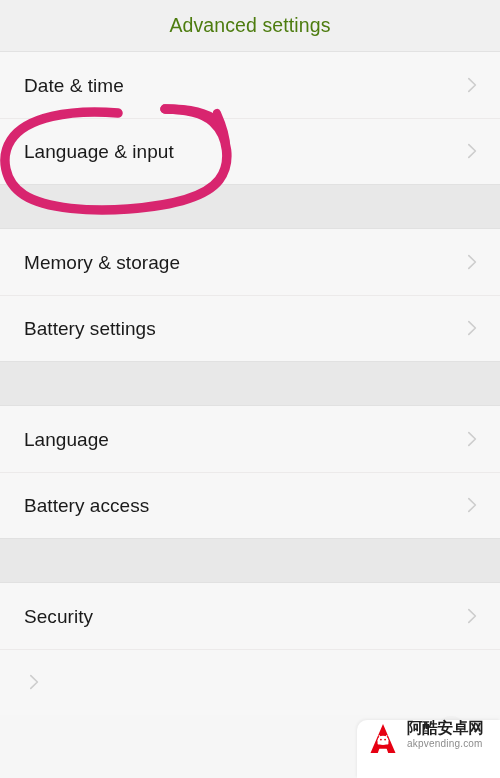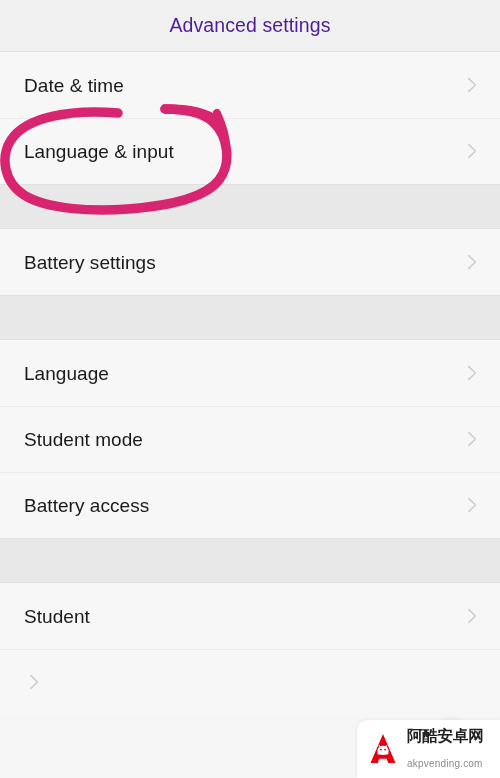--- a/index.html
+++ b/index.html
@@ -32,21 +32,21 @@
     height: 52px;
     background: #f0f0f0;
     border-bottom: 1px solid #e2e2e2;
     box-sizing: border-box;
     display: flex;
     align-items: center;
     justify-content: center;
   }
   .header-title {
     font-size: 19.5px;
-    color: #4c1d95;
+    color: #4d7c0f;
     letter-spacing: 0.1px;
     font-weight: 400;
   }
 
   
   .list {
     position: absolute;
     left: 0;
     top: 52px;
     width: 500px;
@@ -113,21 +113,21 @@
   
   .watermark {
     position: absolute;
     right: 0;
     bottom: 0;
     width: 143px;
     height: 58px;
     background: #ffffff;
     border-top-left-radius: 10px;
     display: flex;
-    align-items: center;
+    align-items: flex-start;
     padding-left: 7px;
     box-sizing: border-box;
     z-index: 50;
     box-shadow: -1px -1px 3px rgba(0,0,0,0.05);
   }
   .wm-logo {
     flex: 0 0 auto;
     width: 38px;
     height: 38px;
     position: relative;
@@ -146,21 +146,21 @@
     color: #202020;
     line-height: 1.05;
     letter-spacing: -0.2px;
     font-family: "DejaVu Sans", "Liberation Sans", sans-serif;
   }
   .wm-url {
     font-size: 10px;
     color: #8c8c8c;
     line-height: 1.3;
     letter-spacing: 0.2px;
-    margin-top: 12px;
+    margin-top: 1px;
   }
   .wm-notch {
     position: absolute;
     right: 36px;
     bottom: 50px;
     width: 26px;
     height: 12px;
     background: #efefef;
     border-radius: 13px 13px 0 0;
     opacity: 0.75;
@@ -191,59 +191,59 @@
           <span class="chevron">
             <svg viewBox="0 0 20 20" width="20" height="20">
               <path d="M6.8 3.6 L13.4 10 L6.8 16.4" fill="none" stroke="#bdbdbd" stroke-width="1.6" stroke-linecap="round" stroke-linejoin="round"></path>
             </svg>
           </span>
         </div>
       </div>
       <div class="gap"></div>
       <div class="group">
         <div class="row">
+          <div class="row-label">Memory &amp; storage</div>
+          <span class="chevron">
+            <svg viewBox="0 0 20 20" width="20" height="20">
+              <path d="M6.8 3.6 L13.4 10 L6.8 16.4" fill="none" stroke="#bdbdbd" stroke-width="1.6" stroke-linecap="round" stroke-linejoin="round"></path>
+            </svg>
+          </span>
+        </div>
+        <div class="row">
           <div class="row-label">Battery settings</div>
           <span class="chevron">
             <svg viewBox="0 0 20 20" width="20" height="20">
               <path d="M6.8 3.6 L13.4 10 L6.8 16.4" fill="none" stroke="#bdbdbd" stroke-width="1.6" stroke-linecap="round" stroke-linejoin="round"></path>
             </svg>
           </span>
         </div>
       </div>
       <div class="gap"></div>
       <div class="group">
         <div class="row">
           <div class="row-label">Language</div>
           <span class="chevron">
             <svg viewBox="0 0 20 20" width="20" height="20">
               <path d="M6.8 3.6 L13.4 10 L6.8 16.4" fill="none" stroke="#bdbdbd" stroke-width="1.6" stroke-linecap="round" stroke-linejoin="round"></path>
             </svg>
           </span>
         </div>
         <div class="row">
-          <div class="row-label">Student mode</div>
-          <span class="chevron">
-            <svg viewBox="0 0 20 20" width="20" height="20">
-              <path d="M6.8 3.6 L13.4 10 L6.8 16.4" fill="none" stroke="#bdbdbd" stroke-width="1.6" stroke-linecap="round" stroke-linejoin="round"></path>
-            </svg>
-          </span>
-        </div>
-        <div class="row">
           <div class="row-label">Battery access</div>
           <span class="chevron">
             <svg viewBox="0 0 20 20" width="20" height="20">
               <path d="M6.8 3.6 L13.4 10 L6.8 16.4" fill="none" stroke="#bdbdbd" stroke-width="1.6" stroke-linecap="round" stroke-linejoin="round"></path>
             </svg>
           </span>
         </div>
       </div>
       <div class="gap"></div>
       <div class="group">
         <div class="row">
-          <div class="row-label">Student</div>
+          <div class="row-label">Security</div>
           <span class="chevron">
             <svg viewBox="0 0 20 20" width="20" height="20">
               <path d="M6.8 3.6 L13.4 10 L6.8 16.4" fill="none" stroke="#bdbdbd" stroke-width="1.6" stroke-linecap="round" stroke-linejoin="round"></path>
             </svg>
           </span>
         </div>
         <div class="row">
           <span class="chevron">
             <svg viewBox="0 0 20 20" width="20" height="20">
               <path d="M6.8 3.6 L13.4 10 L6.8 16.4" fill="none" stroke="#bdbdbd" stroke-width="1.6" stroke-linecap="round" stroke-linejoin="round"></path>

